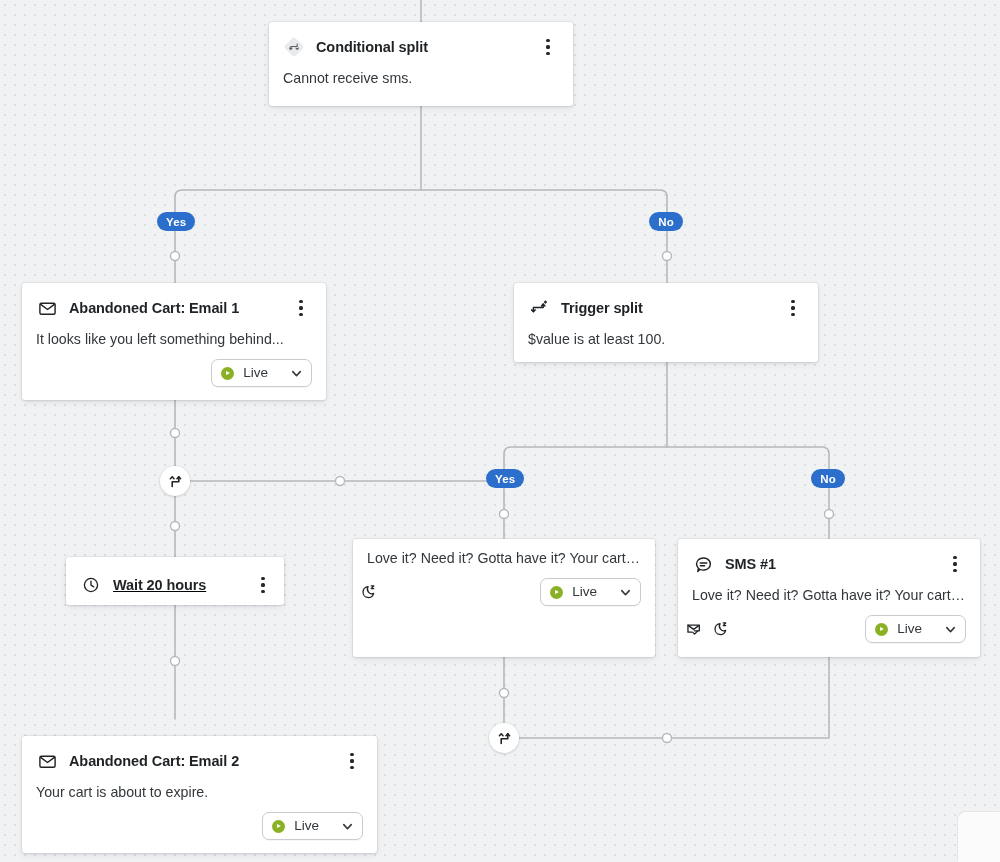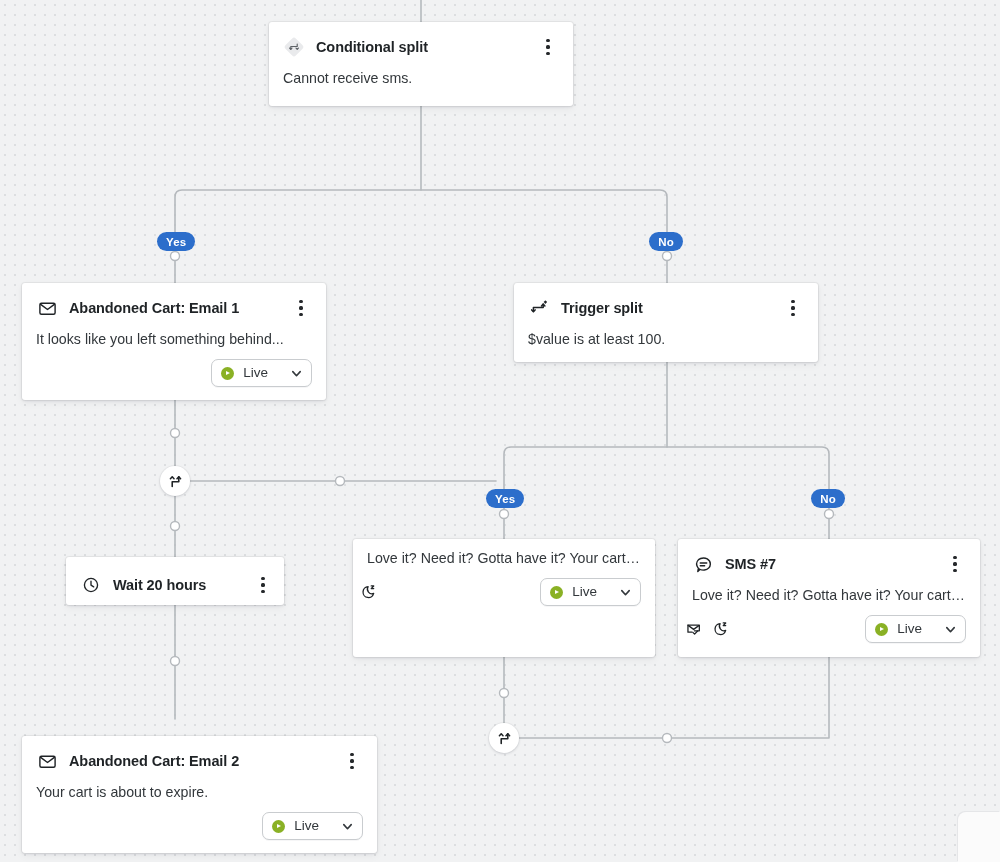--- a/index.html
+++ b/index.html
@@ -52,21 +52,21 @@
     box-shadow: 0 0 0 1px rgba(0,0,0,0.045), 0 1px 3px rgba(16,24,40,0.10), 0 3px 8px rgba(16,24,40,0.05);
     box-sizing: border-box;
   }
 
   .card-head {
     display: flex;
     align-items: center;
     padding: 13px 14px 0 14px;
     box-sizing: border-box;
   }
-  .card-head.compact { padding: 8px 10px 0 14px; height: 100%; }
+  .card-head.compact { padding: 8px 10px 0 14px; height: 100%; text-decoration: underline; }
 
   .card-icon {
     width: 22px;
     height: 22px;
     flex: 0 0 22px;
     display: flex;
     align-items: center;
     justify-content: center;
     margin-right: 11px;
     color: #1f2326;
@@ -184,21 +184,20 @@
     border-radius: 10px;
     background: #2c6ecb;
     color: #ffffff;
     font-size: 11.5px;
     font-weight: bold;
     display: flex;
     align-items: center;
     justify-content: center;
     letter-spacing: 0.1px;
     box-sizing: border-box;
-    margin-top: 20px;
   }
 
   
   .insert-node {
     position: absolute;
     width: 30px;
     height: 30px;
     border-radius: 50%;
     background: #ffffff;
     box-shadow: 0 1px 3px rgba(16,24,40,0.14), 0 0 0 1px rgba(16,24,40,0.03);
@@ -399,21 +398,21 @@
 
   <div class="node-card" style="left:678px; top:539px; width:302px; height:118px;">
     <div class="card-head">
       <span class="card-icon">
         <svg width="19" height="19" viewBox="0 0 20 20" fill="none" stroke="currentColor" stroke-width="1.5" stroke-linecap="round" stroke-linejoin="round">
           <path d="M17.2 9.6 A7.2 6.4 0 1 1 7.0 3.7 A7.2 6.4 0 0 1 17.2 9.6 Z
                    M6.2 15.3 L4.0 17.4 L4.6 14.2"></path>
           <path d="M6.6 8.4 H13.4 M6.6 11.3 H11.2"></path>
         </svg>
       </span>
-      <span class="card-title">SMS #7</span>
+      <span class="card-title">SMS #1</span>
       <span class="kebab">
           <i></i>
           <i></i>
           <i></i>
         </span>
     </div>
     <div class="card-body">Love it? Need it? Gotta have it? Your cart i...</div>
     <div class="card-foot">
       <span class="foot-icons">
         <span>

